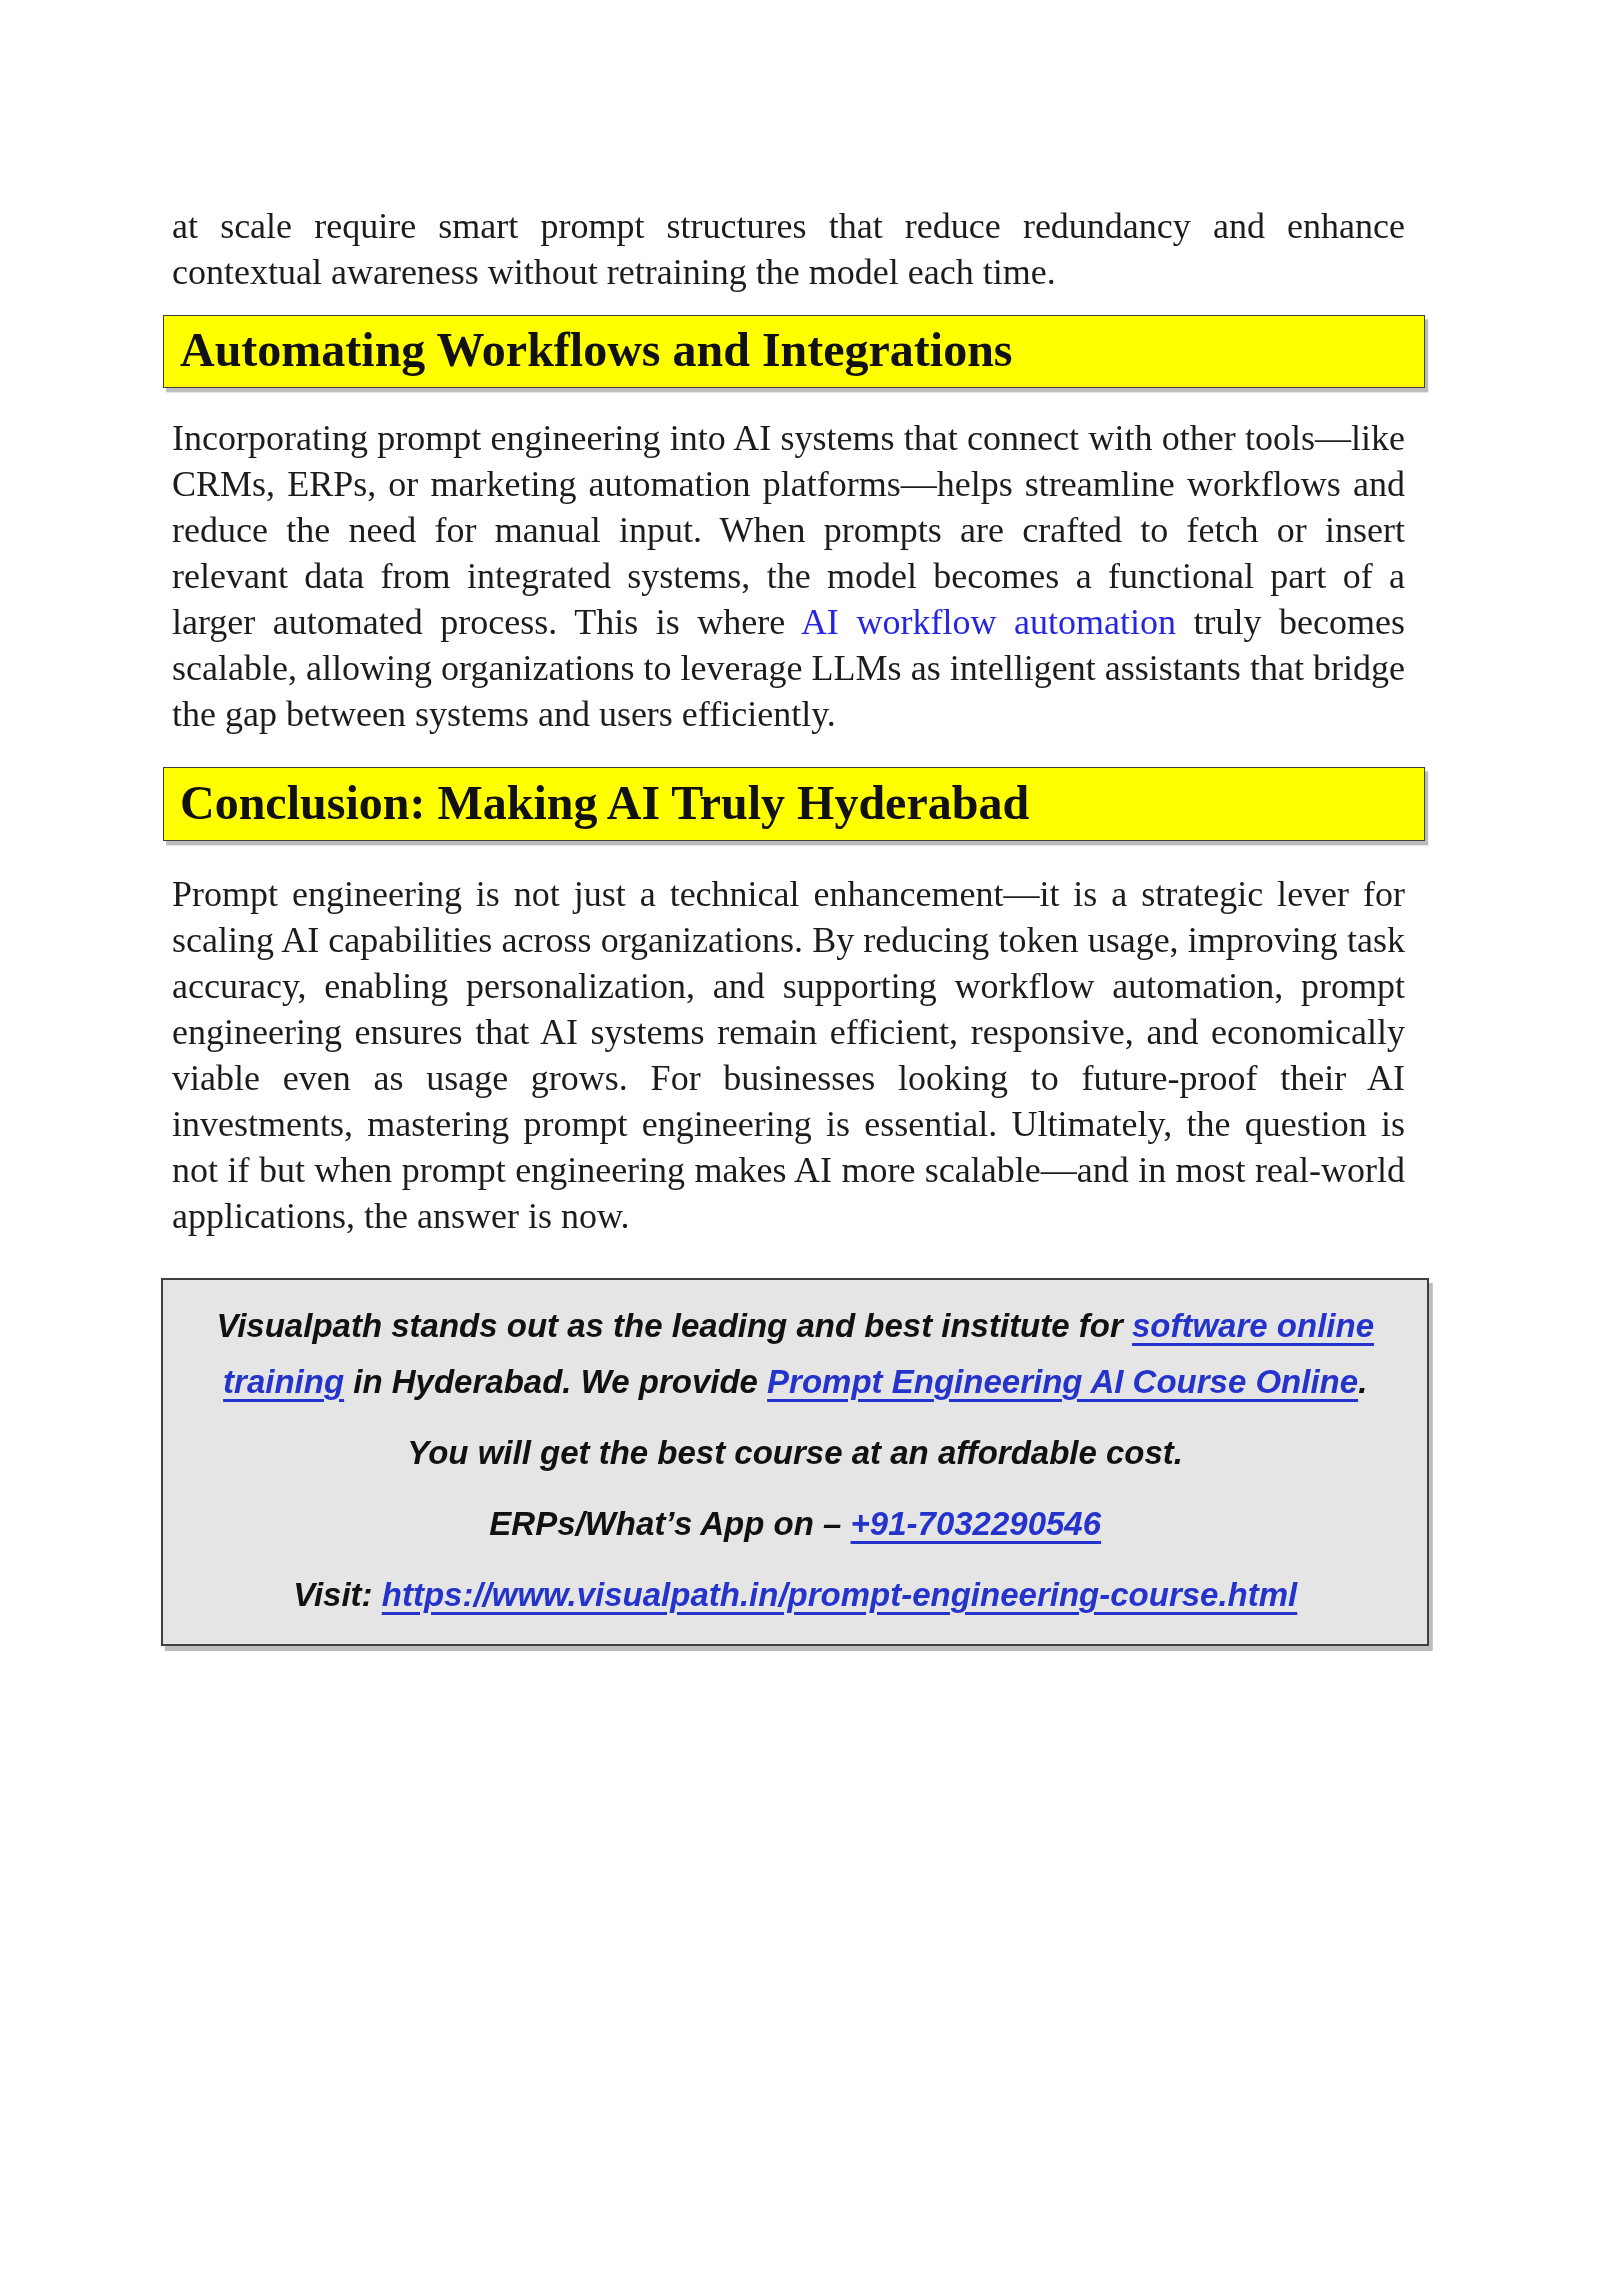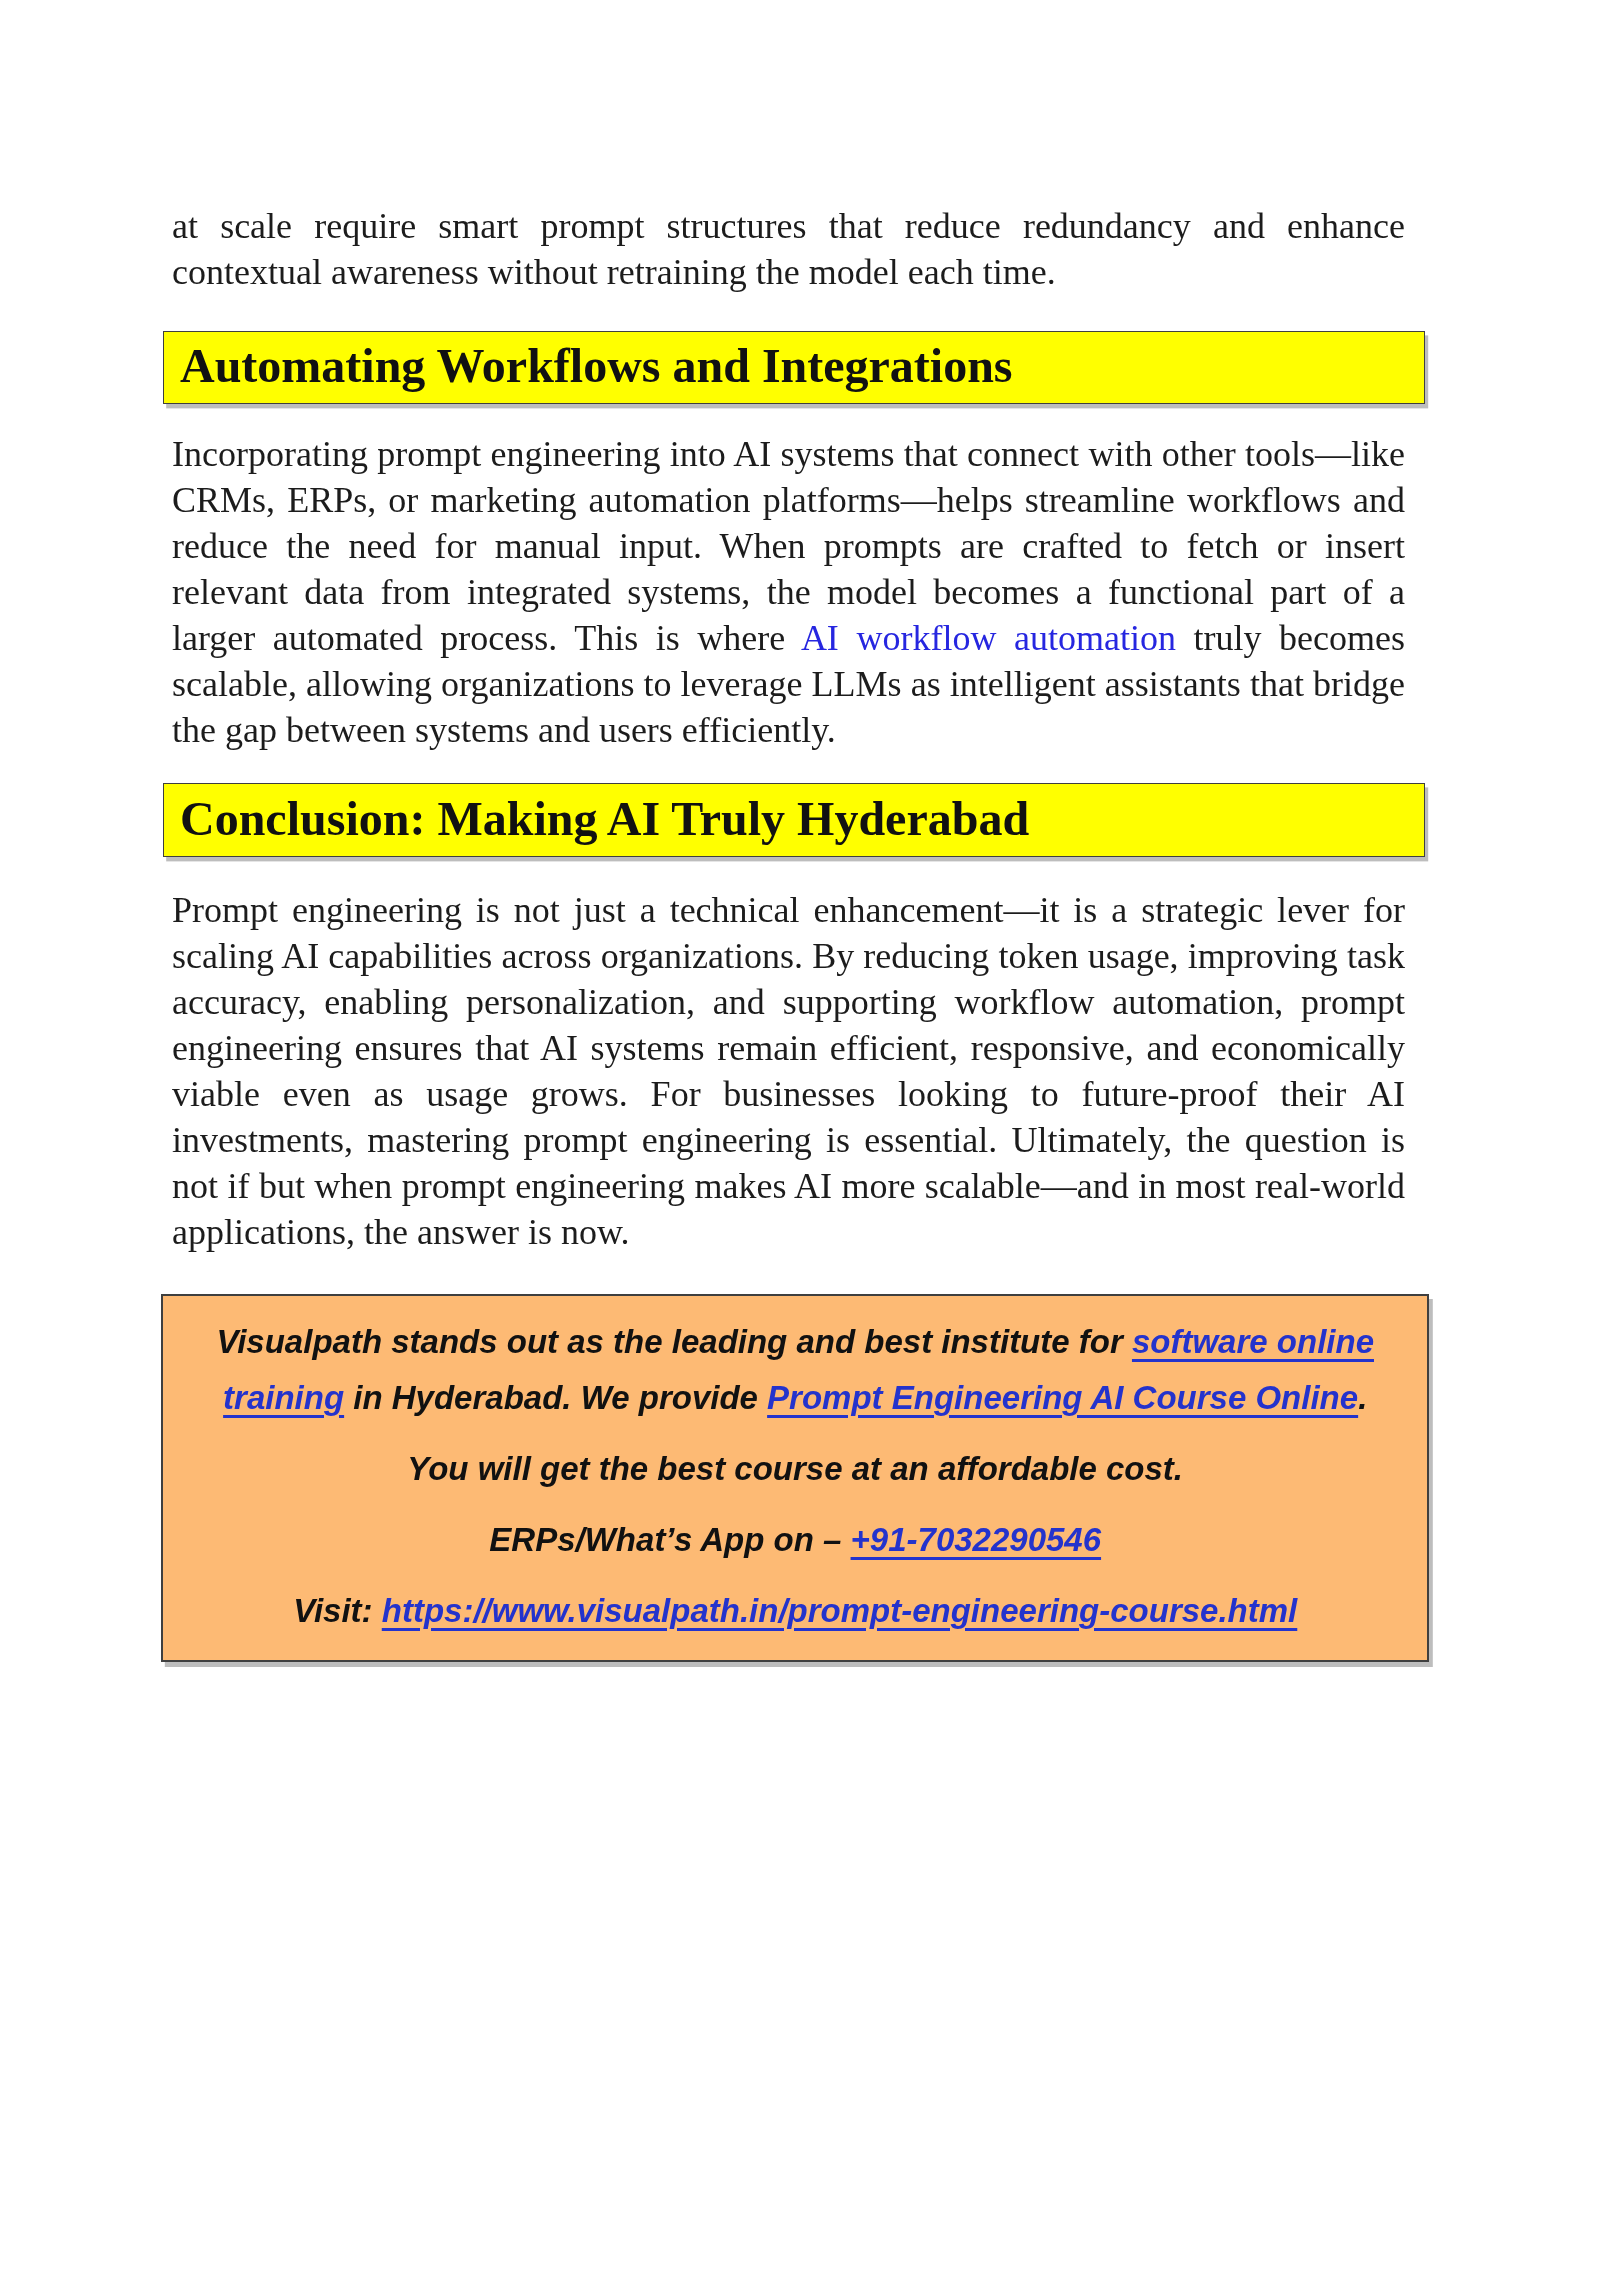--- a/index.html
+++ b/index.html
@@ -21,21 +21,21 @@
   }
   .body-text {
     font-size:36px;
     line-height:46px;
     text-align:justify;
     color:#1c1c1c;
   }
   .heading-box {
     margin-left:-9.5px;
     width:1262px;
-    margin-top:36px;
+    margin-top:20px;
     background:#ffff00;
     border:1.9px solid #3f3f3f;
     box-shadow:3.2px 4.4px 0 #bdbdbd;
     padding:6.3px 12.7px 9px 16.5px;
     font-weight:bold;
     font-size:48px;
     line-height:56px;
     color:#111111;
     white-space:nowrap;
   }
@@ -45,21 +45,21 @@
   a.body-link {
     color:#2626e0;
     text-decoration-thickness:2.5px;
     text-underline-offset:5px;
     cursor:pointer;
   }
   .promo-box {
     margin-left:-10.8px;
     width:1268px;
     margin-top:39px;
-    background:#fdba74;
+    background:#e5e5e5;
     border:2.5px solid #3f3f3f;
     box-shadow:3.8px 5px 0 #bdbdbd;
     padding:18px 36px 21.6px 36px;
     text-align:center;
     font-family:"Liberation Sans","DejaVu Sans",sans-serif;
     font-weight:bold;
     font-style:italic;
     font-size:33px;
     line-height:56px;
     color:#111111;

